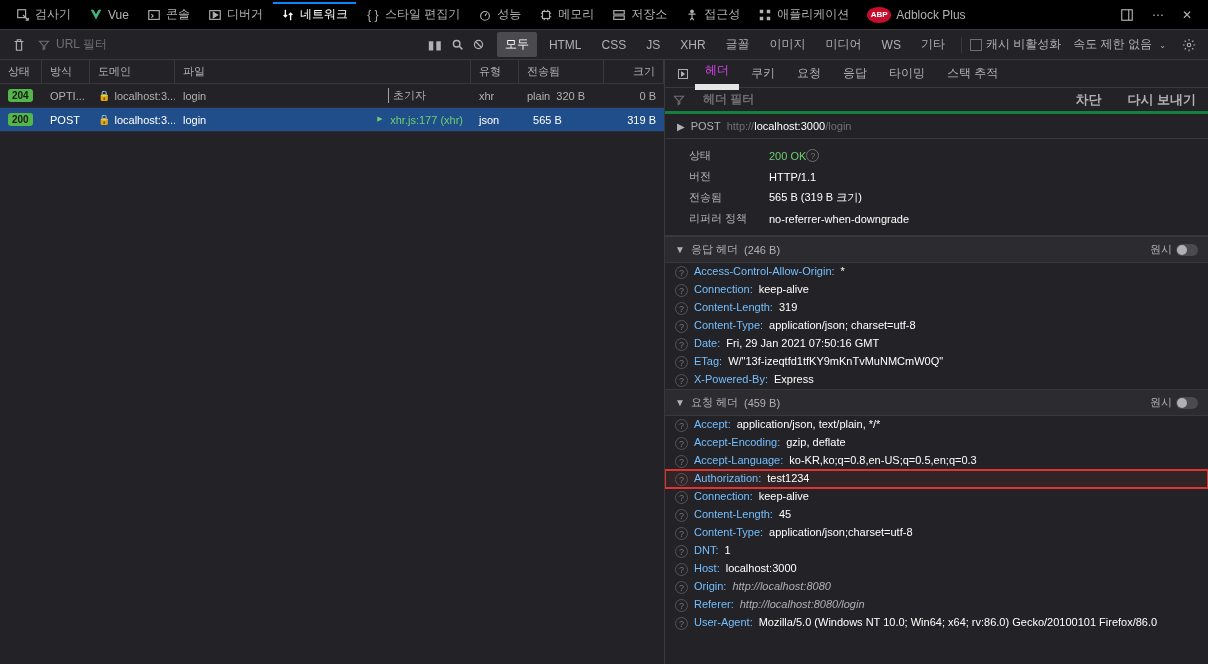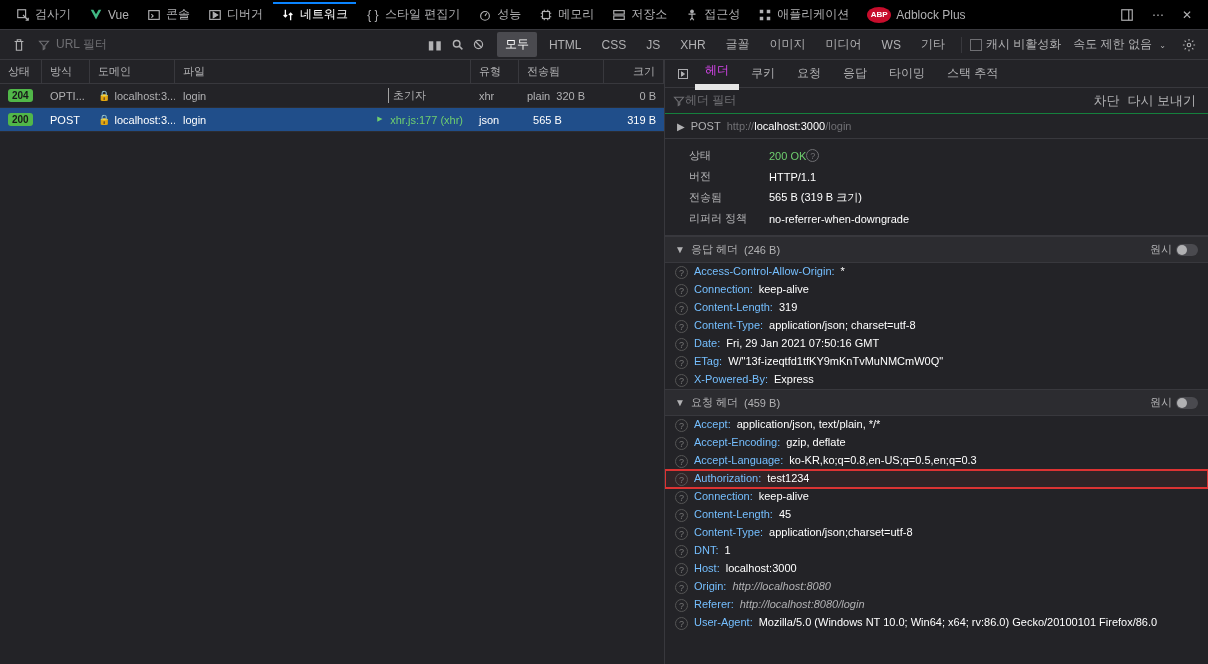--- a/index.html
+++ b/index.html
@@ -50,21 +50,21 @@
 .table-row.selected .lock-icon { color: #b1d6ff; }
 .initiator-green { color: #6fcf6f; display: flex; gap: 4px; }
 
 
 .right-tabs { height: 28px; border-bottom: 1px solid #38383d; display: flex; align-items: center; padding: 0 8px; gap: 2px; }
 .right-tab { padding: 5px 10px; cursor: pointer; color: #b1b1b3; }
 .right-tab.active { border-bottom: 6px solid #e5e5e5; color: #d946ef; }
 .play-icon { padding: 4px; color: #b1b1b3; }
 
 
-.header-filter { height: 26px; border-bottom: 1px solid #15803d; display: flex; align-items: center; padding: 0 8px; color: #6f6f73; gap: 0; }
+.header-filter { height: 26px; border-bottom: 3px solid #15803d; display: flex; align-items: center; padding: 0 8px; color: #6f6f73; gap: 18px; font-weight: bold; }
 .header-filter .spacer { flex: 1; }
 .header-action { color: #b1b1b3; cursor: pointer; padding: 0 4px; font-size: 13px; }
 
 
 .req-summary { padding: 6px 12px; border-bottom: 1px solid #38383d; display: flex; align-items: center; gap: 6px; }
 .tri { color: #b1b1b3; font-size: 10px; }
 .req-method { color: #b1b1b3; font-size: 11px; }
 .req-url { color: #fff; font-size: 11px; }
 .req-url .dim { color: #6f6f73; }
 

